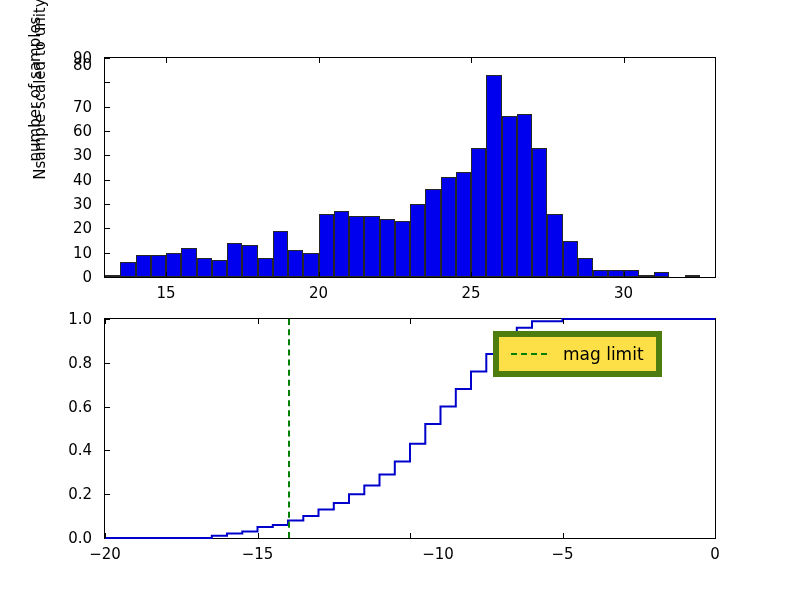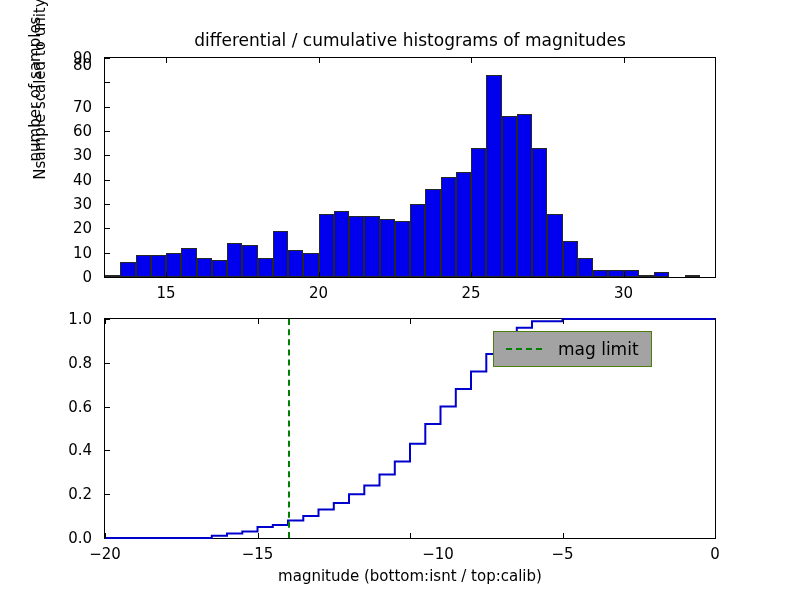--- a/index.html
+++ b/index.html
@@ -29,33 +29,32 @@
   #bot-ylabel{position:absolute;left:-75px;top:80px;width:230px;text-align:center;
               font-size:15px;transform:rotate(-90deg);transform-origin:center;color:#000;}
   .ytick-bot{position:absolute;right:708px;width:60px;text-align:right;font-size:15px;color:#000;
              transform:translateY(-50%);white-space:nowrap;}
   .xtick-bot{position:absolute;top:545px;font-size:15px;color:#000;transform:translateX(-50%);}
   #bot-xlabel{position:absolute;left:104px;top:567px;width:612px;text-align:center;
               font-size:15px;color:#000;}
 
   #maglimit{position:absolute;width:0;border-left:2px dashed #007f00;}
 
-  #legend{position:absolute;border:1px solid #4d7c0f;background:#a3a3a3;
+  #legend{position:absolute;border:6px solid #4d7c0f;background:#fde047;
           padding:7px 12px;display:flex;align-items:center;gap:16px;}
   #legend .sample{width:36px;height:0;border-top:2px dashed #007f00;display:inline-block;}
   #legend .ltext{font-size:17px;color:#000;}
 
   svg{position:absolute;left:0;top:0;overflow:visible;}
 </style>
 </head>
 <body>
 
 <div id="root">
 
-  <div id="top-title">differential / cumulative histograms of magnitudes</div>
   <div id="top-ylabel">number of samples</div>
 
   <div id="top-panel">
     <div id="top-bars">
         <div class="bar" style="left: 0px; width: 15.25px; height: 2.43333px; background-color: rgb(0, 0, 238);"></div>
         <div class="bar" style="left: 15.25px; width: 15.25px; height: 14.6px; background-color: rgb(0, 0, 238);"></div>
         <div class="bar" style="left: 30.5px; width: 15.25px; height: 21.9px; background-color: rgb(0, 0, 238);"></div>
         <div class="bar" style="left: 45.75px; width: 15.25px; height: 21.9px; background-color: rgb(0, 0, 238);"></div>
         <div class="bar" style="left: 61px; width: 15.25px; height: 24.3333px; background-color: rgb(0, 0, 238);"></div>
         <div class="bar" style="left: 76.25px; width: 15.25px; height: 29.2px; background-color: rgb(0, 0, 238);"></div>
@@ -161,15 +160,14 @@
       <div class="xtick-bot" style="left: 410px; margin-left: 28px;">−10</div>
       <div class="xtickmark-top" style="left: 410px; top: 533px;"></div>
       <div class="xtickmark-top" style="left: 410px; top: 319px;"></div>
       <div class="xtick-bot" style="left: 562.5px;">−5</div>
       <div class="xtickmark-top" style="left: 562.5px; top: 533px;"></div>
       <div class="xtickmark-top" style="left: 562.5px; top: 319px;"></div>
       <div class="xtick-bot" style="left: 715px;">0</div>
       <div class="xtickmark-top" style="left: 715px; top: 533px;"></div>
       <div class="xtickmark-top" style="left: 715px; top: 319px;"></div>
     </div>
-  <div id="bot-xlabel">magnitude (bottom:isnt / top:calib)</div>
 
 </div>
 
 </body></html>

